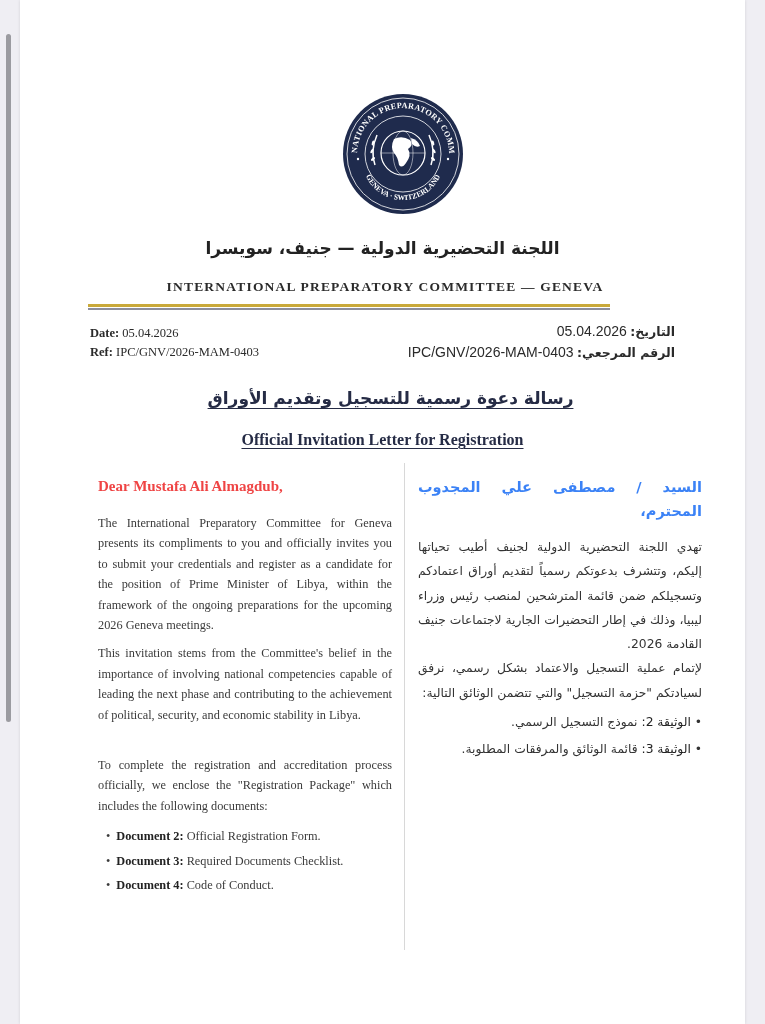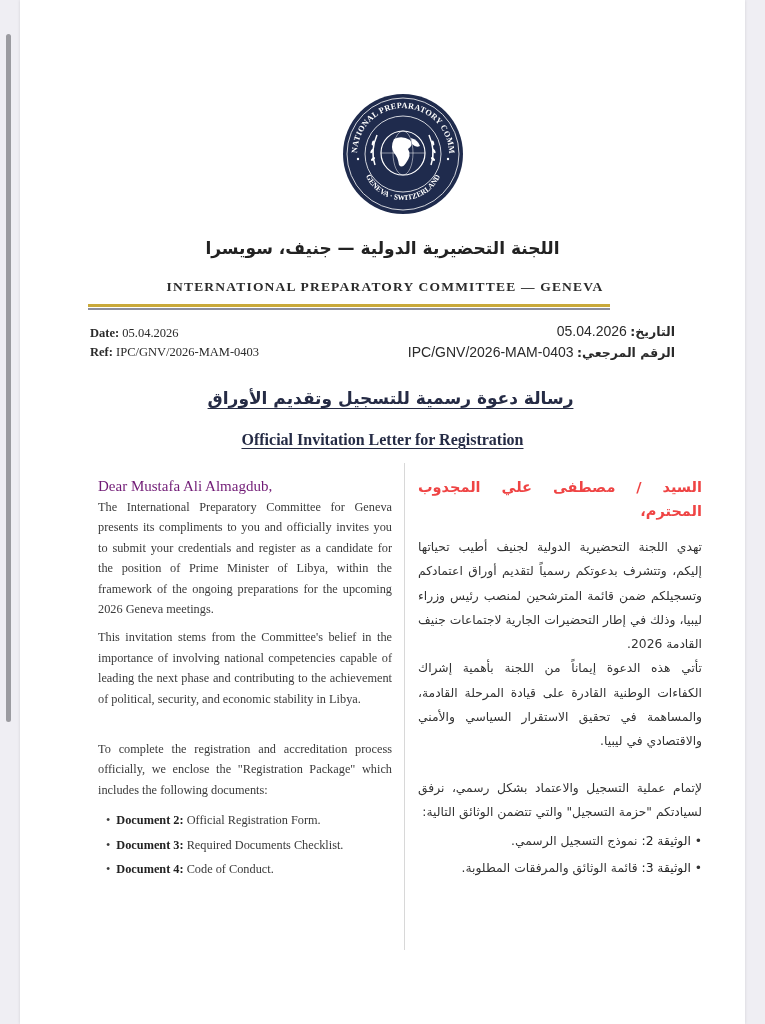--- a/index.html
+++ b/index.html
@@ -48,34 +48,34 @@
   }
   .sub-en {
     position: absolute; left: 0; right: 0; top: 431px; text-align: center;
     font-size: 16px; font-weight: bold; color: #252b45; text-decoration: underline; text-underline-offset: 3px;
   }
   .divider { position: absolute; left: 384px; top: 463px; width: 1px; height: 487px; background: #d8d8d8; }
   .col-en {
     position: absolute; left: 78px; width: 294px; top: 475px;
     font-size: 12.3px; line-height: 20.4px; color: #3a3a3a; text-align: justify;
   }
-  .col-en .greet { font-size: 15px; font-weight: normal; color: #701a75; margin-bottom: 0; line-height: 22px; }
+  .col-en .greet { font-size: 15px; font-weight: bold; color: #ef4444; margin-bottom: 16px; line-height: 22px; }
   .col-en p { margin: 0; }
   .col-en .p1 { margin-bottom: 8px; }
   .col-en .p2 { margin-bottom: 30px; }
   .col-en .p3 { margin-bottom: 8px; }
   .col-en ul { list-style: none; padding: 0; margin: 0 0 0 8px; }
   .col-en li { line-height: 24.5px; }
   .col-en li .bul { margin-right: 6px; }
   .col-en li b { font-weight: bold; color: #222; }
   .col-ar {
     position: absolute; left: 398px; width: 284px; top: 475px; direction: rtl;
     font-family: "DejaVu Sans", sans-serif; font-size: 12.3px; line-height: 24.3px; color: #333; text-align: justify;
   }
-  .col-ar .greet { font-size: 14.5px; font-weight: bold; color: #ef4444; margin-bottom: 12px; line-height: 24px; }
+  .col-ar .greet { font-size: 14.5px; font-weight: bold; color: #3b82f6; margin-bottom: 12px; line-height: 24px; }
   .col-ar p { margin: 0; }
   .col-ar .p1 { }
   .col-ar .p2 { margin-bottom: 22px; }
   .col-ar .p3 { margin-bottom: 4px; }
   .col-ar ul { list-style: none; padding: 0; margin: 0 0 0 0; }
   .col-ar li { line-height: 27px; }
   .col-ar li b { font-weight: normal; color: #222; }
 </style>
 </head>
 <body>
@@ -157,21 +157,20 @@
     <ul>
       <li><span class="bul">•</span><b>Document 2:</b> <span>Official Registration Form.</span></li>
       <li><span class="bul">•</span><b>Document 3:</b> <span>Required Documents Checklist.</span></li>
       <li><span class="bul">•</span><b>Document 4:</b> <span>Code of Conduct.</span></li>
     </ul>
   </div>
 
   <div class="col-ar">
     <div class="greet">السيد / مصطفى علي المجدوب المحترم،</div>
     <p class="p1">تهدي اللجنة التحضيرية الدولية لجنيف أطيب تحياتها إليكم، وتتشرف بدعوتكم رسمياً لتقديم أوراق اعتمادكم وتسجيلكم ضمن قائمة المترشحين لمنصب رئيس وزراء ليبيا، وذلك في إطار التحضيرات الجارية لاجتماعات جنيف القادمة 2026.</p>
-    <p class="p2">تأتي هذه الدعوة إيماناً من اللجنة بأهمية إشراك الكفاءات الوطنية القادرة على قيادة المرحلة القادمة، والمساهمة في تحقيق الاستقرار السياسي والأمني والاقتصادي في ليبيا.</p>
     <p class="p3">لإتمام عملية التسجيل والاعتماد بشكل رسمي، نرفق لسيادتكم "حزمة التسجيل" والتي تتضمن الوثائق التالية:</p>
     <ul>
       <li><span>• </span><b>الوثيقة 2:</b> <span>نموذج التسجيل الرسمي.</span></li>
       <li><span>• </span><b>الوثيقة 3:</b> <span>قائمة الوثائق والمرفقات المطلوبة.</span></li>
     </ul>
   </div>
 
 </div>
 
 </body></html>

